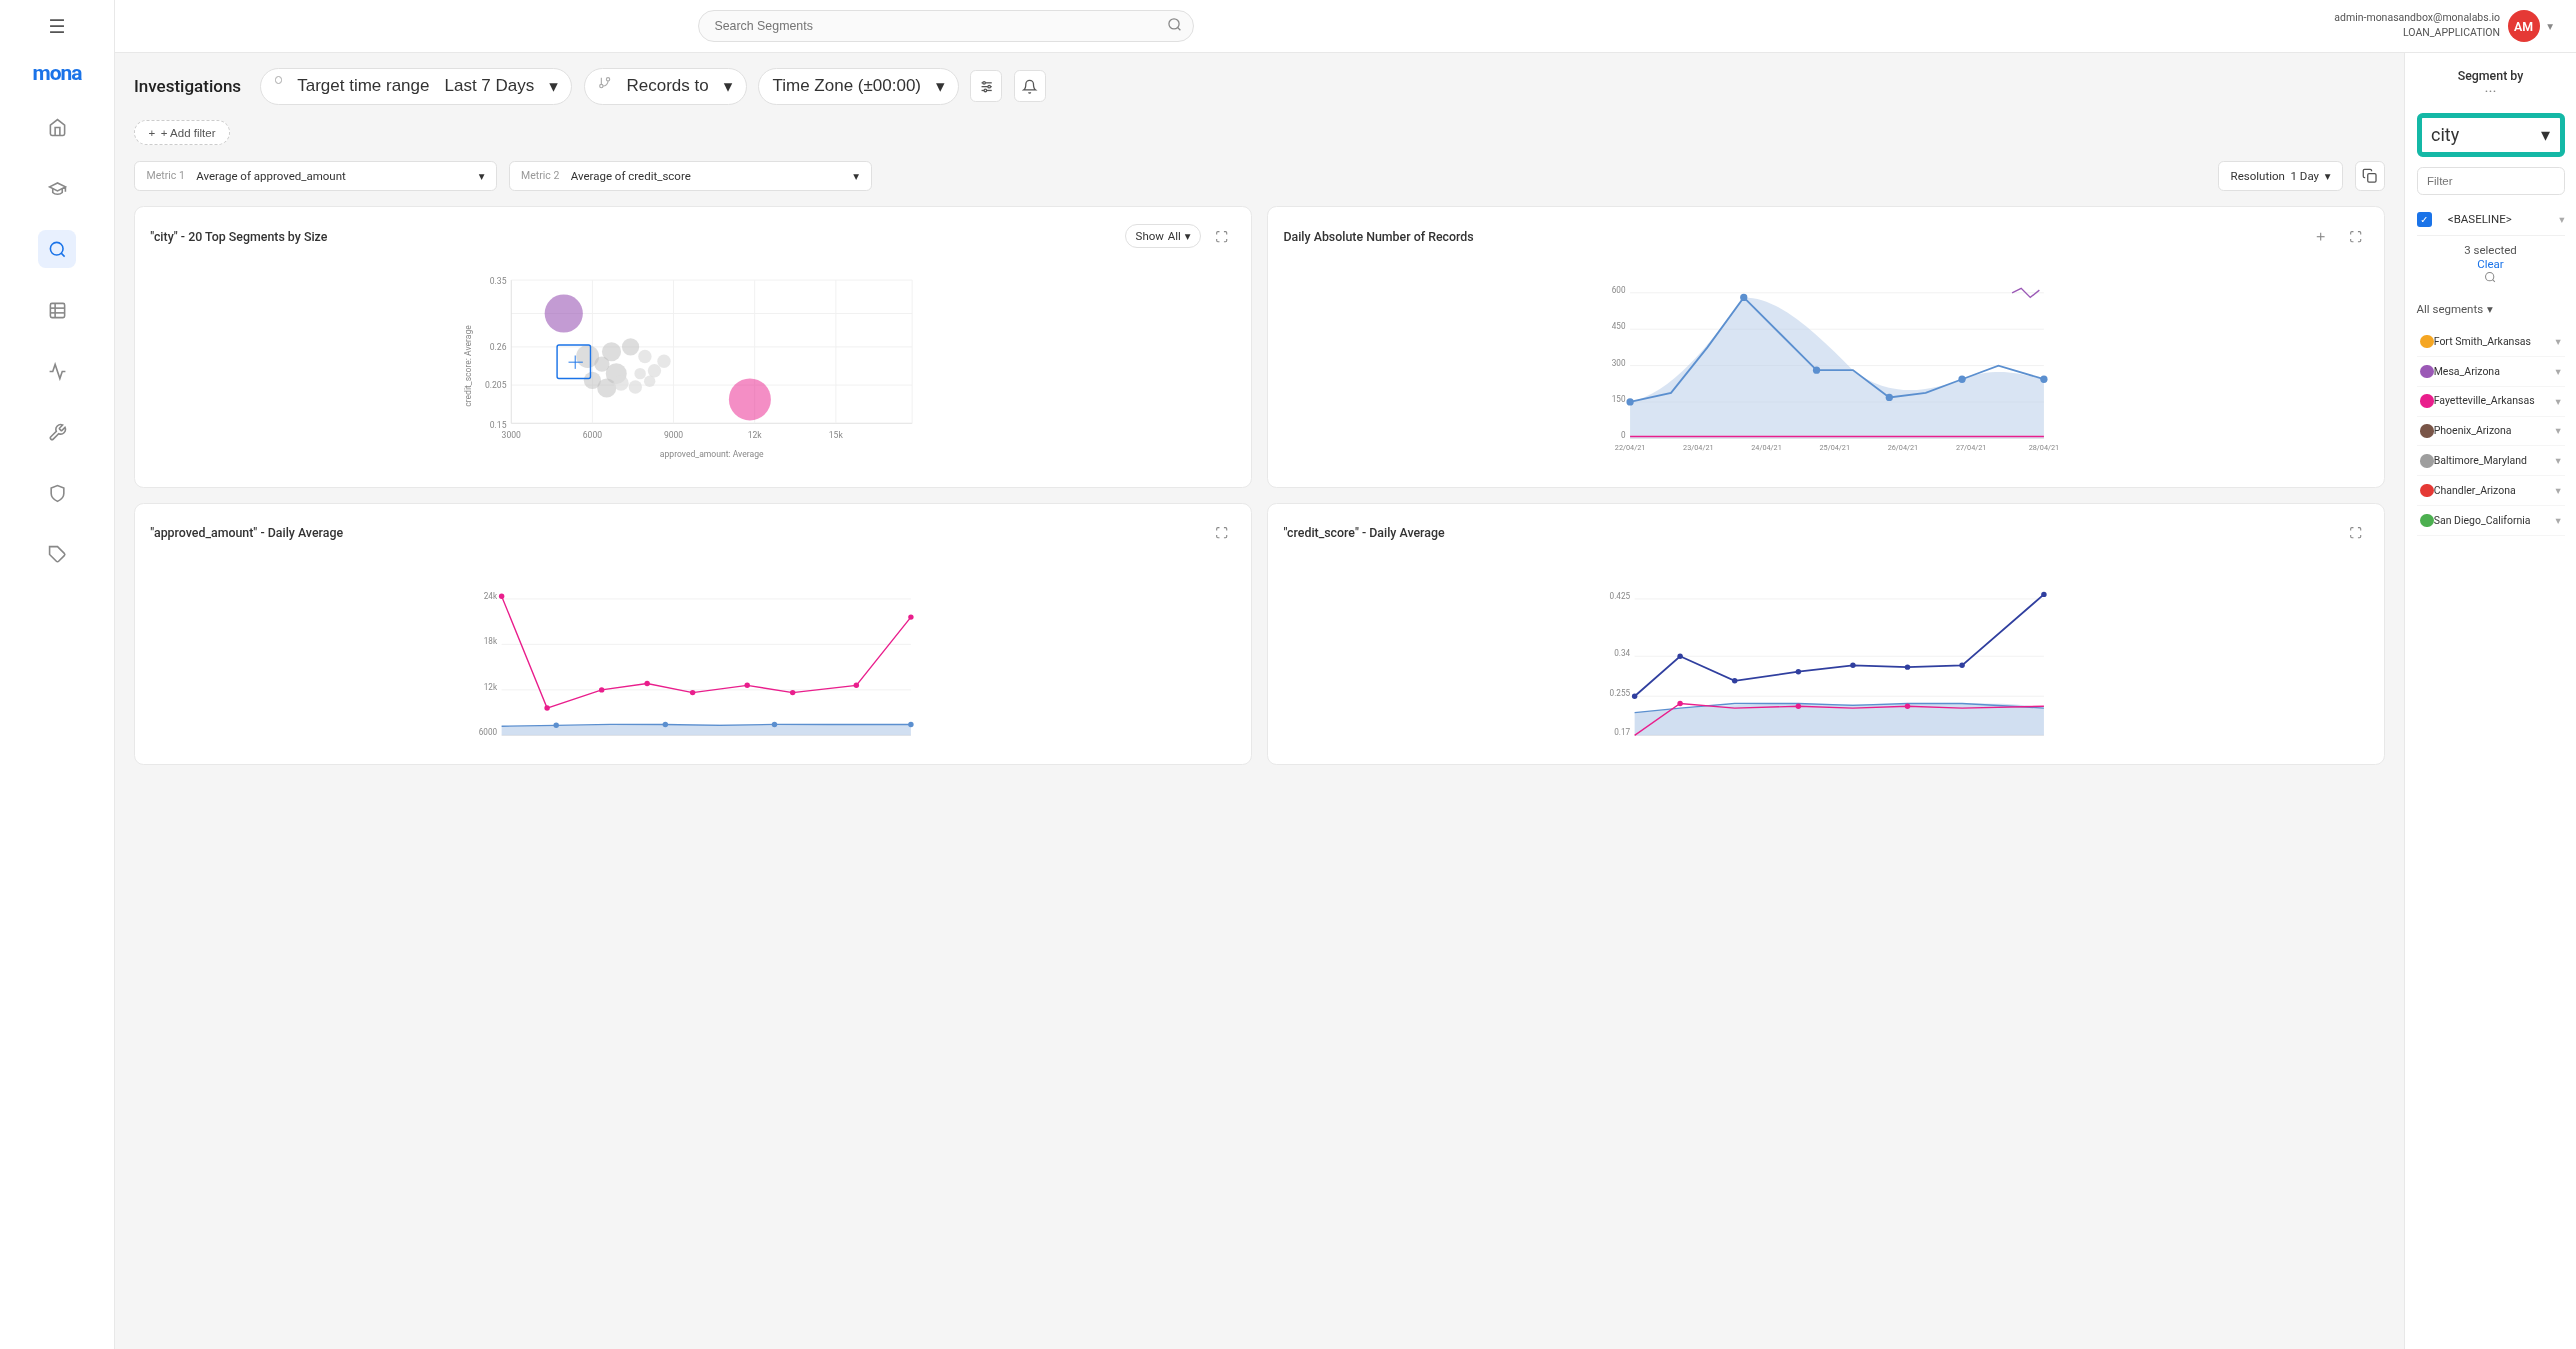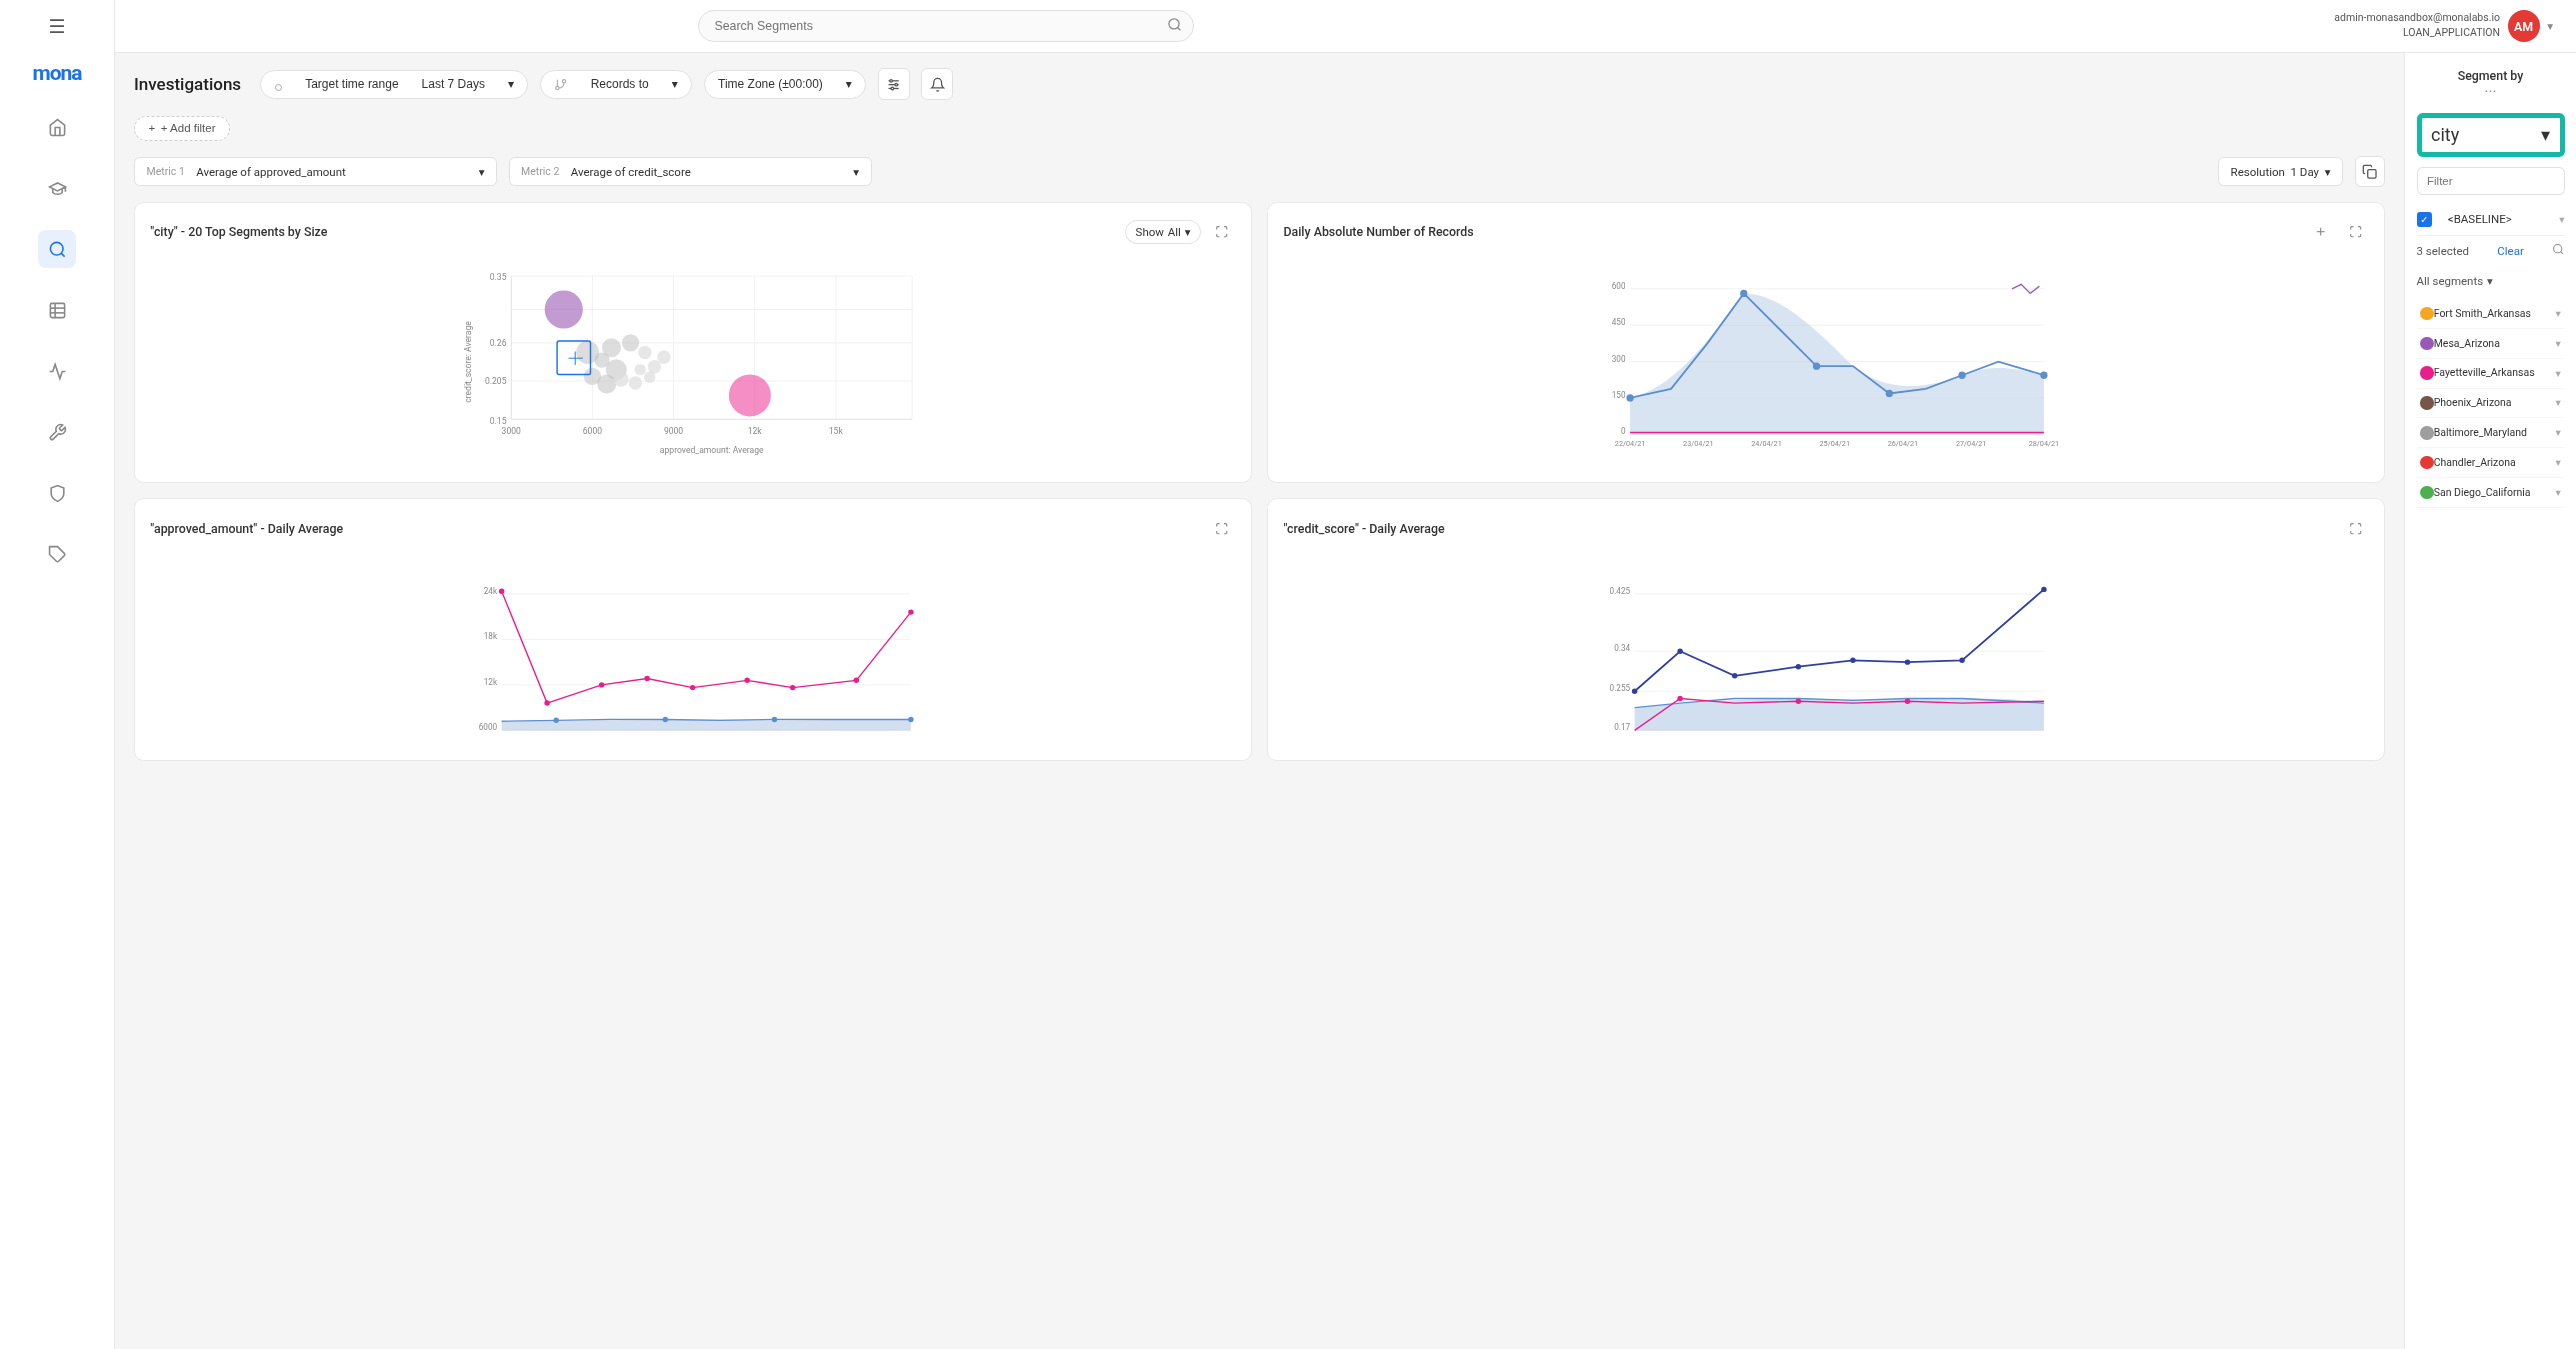--- a/index.html
+++ b/index.html
@@ -25,21 +25,21 @@
     .avatar { width: 32px; height: 32px; border-radius: 50%; background: #e53935; color: #fff; display: flex; align-items: center; justify-content: center; font-size: 12.4px; font-weight: 600; }
     .chevron-down { color: #888; font-size: 11.5px; }
 
     
     .content { display: flex; flex: 1; overflow: hidden; }
     .center-panel { flex: 1; overflow-y: auto; padding: 15.3px 19px; }
 
     
     .header-row { display: flex; align-items: center; gap: 11.5px; margin-bottom: 15.3px; flex-wrap: wrap; }
     .page-title { font-size: 17px; font-weight: 500; color: #222; margin-right: 7.6px; }
-    .target-btn, .compare-btn, .timezone-btn { display: flex; align-items: flex-end; gap: 23px; padding: 6.7px 13.4px; border: 1px solid #e0e0e0; border-radius: 19px; background: #fff; cursor: pointer; font-size: 12px; color: #333; white-space: nowrap; }
+    .target-btn, .compare-btn, .timezone-btn { display: flex; align-items: flex-start; gap: 15px; padding: 6.7px 13.4px; border: 1px solid #e0e0e0; border-radius: 19px; background: #fff; cursor: pointer; font-size: 17px; color: #333; white-space: nowrap; }
     .target-btn .dot { width: 7.6px; height: 7.6px; border-radius: 50%; border: 1.4px solid #aaa; display: inline-block; }
     .icon-btn { width: 32px; height: 32px; border: 1px solid #e0e0e0; border-radius: 5.7px; background: #fff; cursor: pointer; display: flex; align-items: center; justify-content: center; color: #555; }
 
     
     .filter-row { display: flex; align-items: center; gap: 9.5px; margin-bottom: 15.3px; }
     .add-filter-btn { display: flex; align-items: center; gap: 5.7px; padding: 5.7px 13.4px; border: 1px dashed #ccc; border-radius: 19px; background: #fff; cursor: pointer; font-size: 11.5px; color: #555; }
 
     
     .metrics-row { display: flex; align-items: center; gap: 11.5px; margin-bottom: 15.3px; }
     .metric-select { display: flex; align-items: center; gap: 7.6px; padding: 6.7px 11.5px; border: 1px solid #e0e0e0; border-radius: 5.7px; background: #fff; cursor: pointer; font-size: 11.5px; color: #333; flex: 1; max-width: 363px; }
@@ -71,21 +71,21 @@
     .segment-by-title { font-size: 12.4px; font-weight: 500; color: #333; }
     .more-icon { color: #888; cursor: pointer; font-size: 15.3px; }
     .segment-dropdown { display: flex; align-items: center; justify-content: space-between; padding: 6.7px 9.5px; border: 5px solid #14b8a6; border-radius: 5.7px; background: #fff; cursor: pointer; font-size: 18px; color: #333; margin-bottom: 9.5px; }
     .filter-input { display: flex; align-items: center; padding: 5.7px 9.5px; border: 1px solid #e0e0e0; border-radius: 5.7px; background: #fff; margin-bottom: 9.5px; }
     .filter-input input { border: none; outline: none; font-size: 11.5px; flex: 1; background: transparent; color: #333; }
     .filter-input .search-mini { color: #aaa; font-size: 11.5px; }
     .baseline-row { display: flex; align-items: center; gap: 16px; padding: 7.6px 0; border-bottom: 1px solid #f0f0f0; }
     .checkbox-blue { width: 15.3px; height: 15.3px; background: #1a73e8; border-radius: 2.9px; display: flex; align-items: center; justify-content: center; flex-shrink: 0; }
     .checkbox-blue::after { content: '✓'; color: #fff; font-size: 9.5px; }
     .baseline-label { font-size: 11.5px; color: #333; flex: 1; }
-    .selected-info { display: flex; align-items: center; justify-content: space-between; padding: 7.6px 0; margin-bottom: 3.8px; }
+    .selected-info { display: flex; align-items: center; justify-content: space-between; padding: 7.6px 0; margin-bottom: 3.8px; flex-direction: column; }
     .selected-count { font-size: 11.5px; color: #555; }
     .clear-link { font-size: 11.5px; color: #1a73e8; cursor: pointer; }
     .search-mini-icon { color: #888; cursor: pointer; font-size: 12.4px; }
     .all-segments { display: flex; align-items: center; gap: 3.8px; font-size: 11.5px; color: #555; padding: 3.8px 0; margin-bottom: 7.6px; cursor: pointer; }
     .segment-item { display: flex; align-items: center; gap: 0; padding: 7.6px 3.8px; border-bottom: 1px solid #f5f5f5; cursor: pointer; }
     .segment-dot { width: 13.4px; height: 13.4px; border-radius: 50%; flex-shrink: 0; }
     .segment-name { font-size: 10.5px; color: #333; flex: 1; line-height: 1.3; }
     .segment-chevron { color: #aaa; font-size: 10.5px; }
   </style>
 </head>

